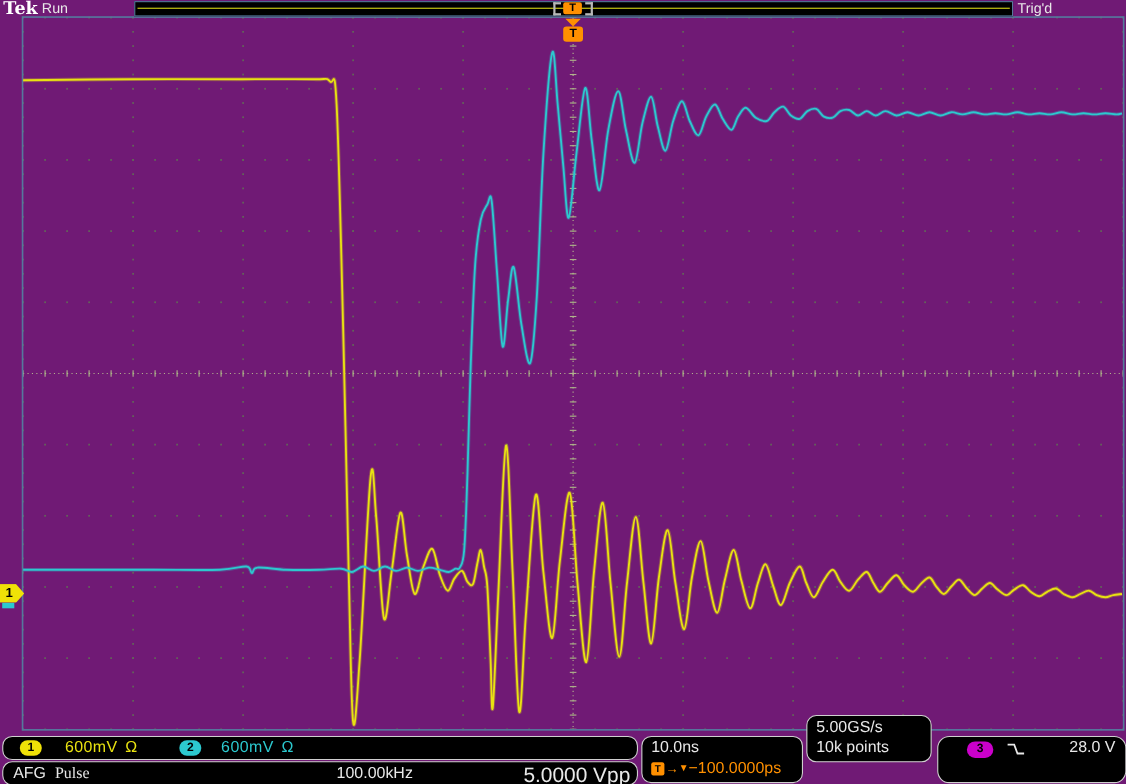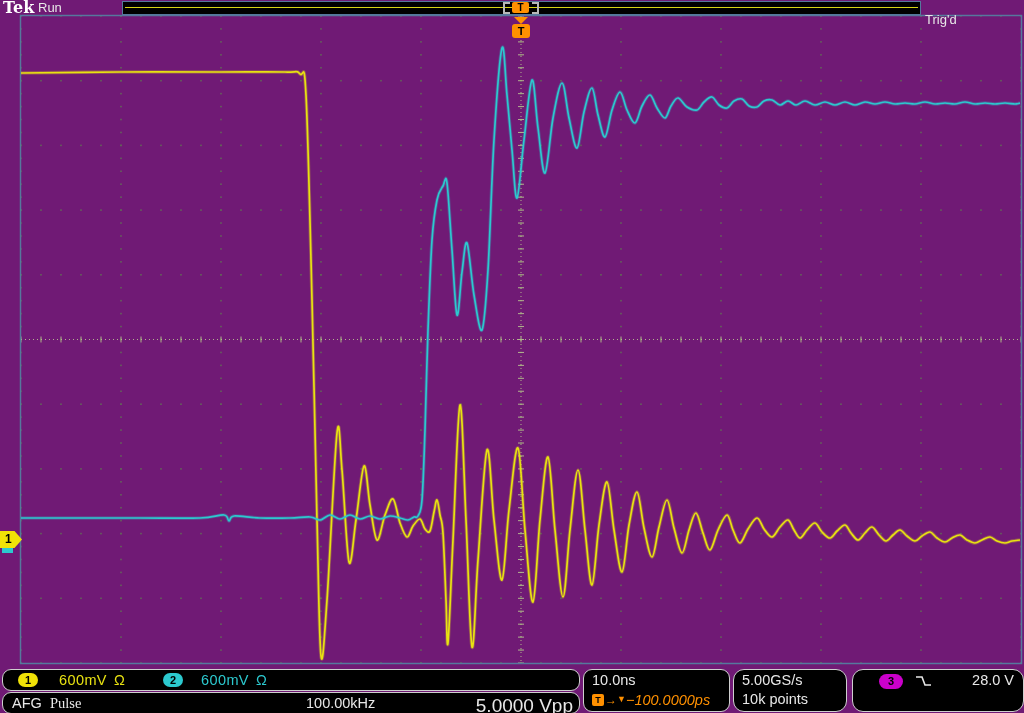--- a/index.html
+++ b/index.html
@@ -3,21 +3,21 @@
 <meta charset="utf-8">
 <style>
   html,body{margin:0;padding:0;background:#000;}
   #scope{position:relative;width:1024px;height:713px;background:#701a75;overflow:hidden;
          font-family:"Liberation Sans",sans-serif;color:#e8e8e8;}
   
   #topbar{position:absolute;left:0;top:0;width:1024px;height:15px;z-index:5;}
   .tek-logo{position:absolute;left:3px;top:-2px;font-family:"DejaVu Serif",serif;
             font-weight:bold;font-size:16px;color:#fff;}
   .acq-status{position:absolute;left:38px;top:0;font-size:13px;color:#e8e8e8;}
-  .trig-status{position:absolute;left:925px;top:12px;font-size:13px;color:#e8e8e8;}
+  .trig-status{position:absolute;left:925px;top:0;font-size:13px;color:#e8e8e8;}
   #recordbar{position:absolute;left:122px;top:1px;width:797px;height:12px;
              border:1px solid #56789d;background:#000;}
   .rec-line{position:absolute;left:2px;right:2px;top:5px;height:1px;background:#d8d614;}
   .bracket{position:absolute;top:0;width:5px;height:8px;border:2px solid #b8b8b8;}
   .bracket.l{left:380px;border-right:none;}
   .bracket.r{left:409px;border-left:none;}
   .rec-t{position:absolute;left:389px;top:0;width:17px;height:11px;background:#ff9000;
          border-radius:2px;color:#000;font-size:10px;font-weight:bold;text-align:center;
          line-height:11px;}
   
@@ -29,21 +29,21 @@
             font-size:11px;font-weight:bold;text-align:center;line-height:14px;}
   #ch2-marker{position:absolute;left:2px;top:548px;width:11px;height:5px;background:#2cc9cf;z-index:2;}
   #ch1-marker{position:absolute;left:0;top:531px;width:22px;height:17px;background:#f0e207;
               clip-path:polygon(0 0,66% 0,100% 50%,66% 100%,0 100%);color:#000;font-size:12px;
               font-weight:bold;line-height:17px;text-indent:5px;z-index:3;}
   
   .rbox{position:absolute;border:1px solid #cfcfcf;border-radius:9px;background:#000;z-index:5;}
   #chbox{left:2px;top:669px;width:576px;height:20px;}
   #afgbox{left:2px;top:692px;width:576px;height:20px;}
   #hbox{left:583px;top:669px;width:145px;height:41px;}
-  #acqbox{left:733px;top:669px;width:112px;height:41px;border-radius:11px;}
+  #acqbox{left:733px;top:650px;width:112px;height:41px;}
   #trigbox{left:852px;top:669px;width:170px;height:41px;border-radius:11px;}
   .badge{position:absolute;top:3px;width:20px;height:14px;border-radius:8px;color:#000;
          font-size:11px;font-weight:bold;text-align:center;line-height:14px;}
   .b1{left:15px;background:#f0e207;}
   .b2{left:160px;background:#2cc9cf;}
   .b3{left:26px;top:4px;width:24px;height:15px;background:#cb00cb;}
   .chtxt{position:absolute;top:2px;font-size:14.5px;letter-spacing:.4px;}
   .c1{left:56px;color:#e8e211;}
   .c2{left:198px;color:#2cc9cf;}
   .ohm{margin-left:7px;}
@@ -52,21 +52,21 @@
   .afg-freq{position:absolute;left:303px;top:2px;font-size:14.5px;text-align:center;}
   .afg-ampl{position:absolute;right:6px;top:2px;font-size:19px;}
   .l1{position:absolute;left:8px;top:2px;font-size:14.5px;}
   .l2{position:absolute;left:8px;top:21px;font-size:14.5px;}
   .orange{color:#ff9000;}
   .tbadge{display:inline-block;width:12px;height:12px;background:#ff9000;border-radius:2px;
           color:#000;font-size:9px;font-weight:bold;text-align:center;line-height:12px;
           vertical-align:middle;margin-right:1px;}
   .arrow-ch{font-size:12px;vertical-align:middle;}
   .tri-ch{font-size:9px;vertical-align:middle;position:relative;top:-1px;}
-  .delay{font-size:14.5px;vertical-align:middle;font-style:italic;}
+  .delay{font-size:14.5px;vertical-align:middle;}
   .slope-icon{position:absolute;left:62px;top:5px;}
   .trig-level{position:absolute;right:9px;top:2px;font-size:14.5px;}
 </style>
 </head>
 <body>
 
 <div id="scope">
 
   <svg id="wave-svg" width="1024" height="713">
       <defs>

